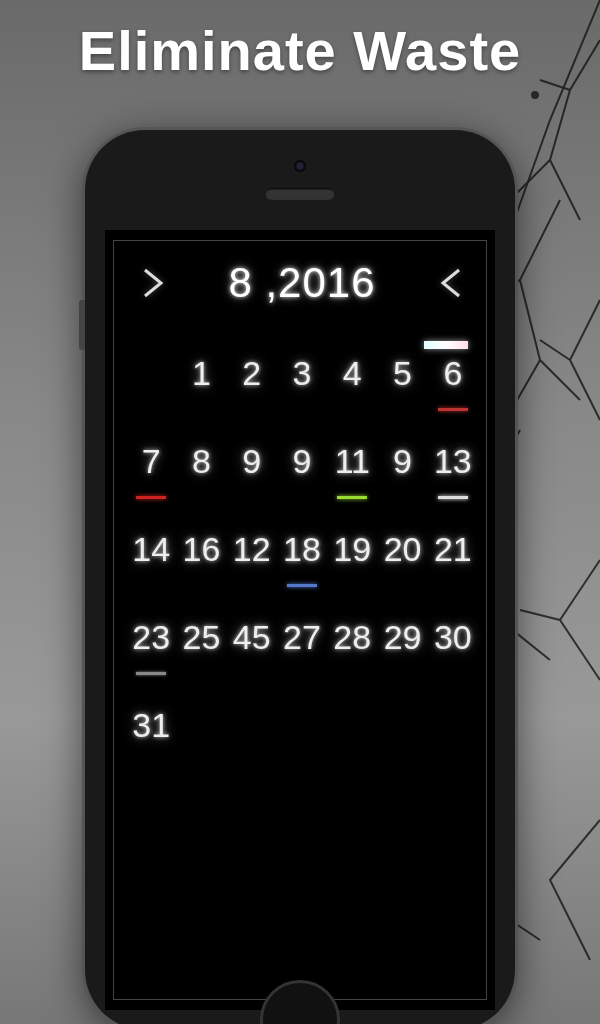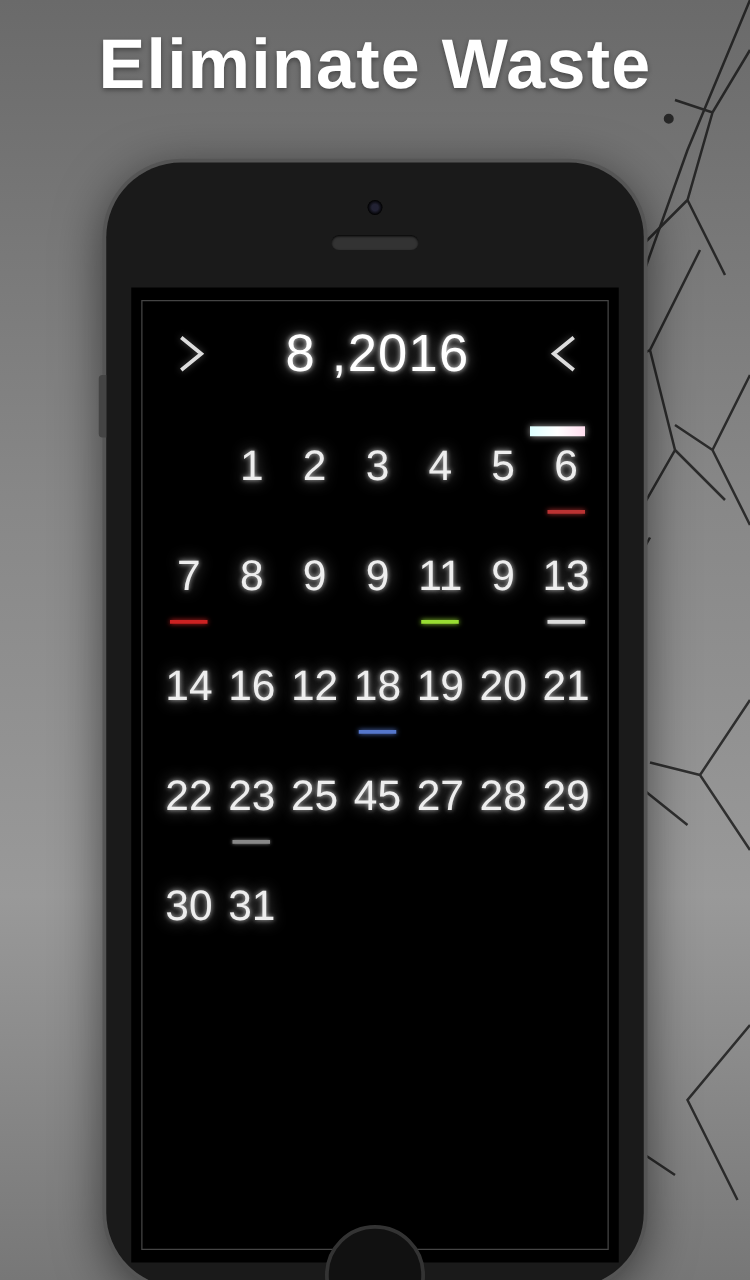--- a/index.html
+++ b/index.html
@@ -183,21 +183,20 @@
           <div class="day">11<div class="mark lime"></div></div>
           <div class="day">9</div>
           <div class="day">13<div class="mark white"></div></div>
           <div class="day">14</div>
           <div class="day">16</div>
           <div class="day">12</div>
           <div class="day">18<div class="mark blue"></div></div>
           <div class="day">19</div>
           <div class="day">20</div>
           <div class="day">21</div>
-          <div class="day">22</div>
           <div class="day">23<div class="mark gray"></div></div>
           <div class="day">25</div>
           <div class="day">45</div>
           <div class="day">27</div>
           <div class="day">28</div>
           <div class="day">29</div>
           <div class="day">30</div>
           <div class="day">31</div>
         </div>
 

